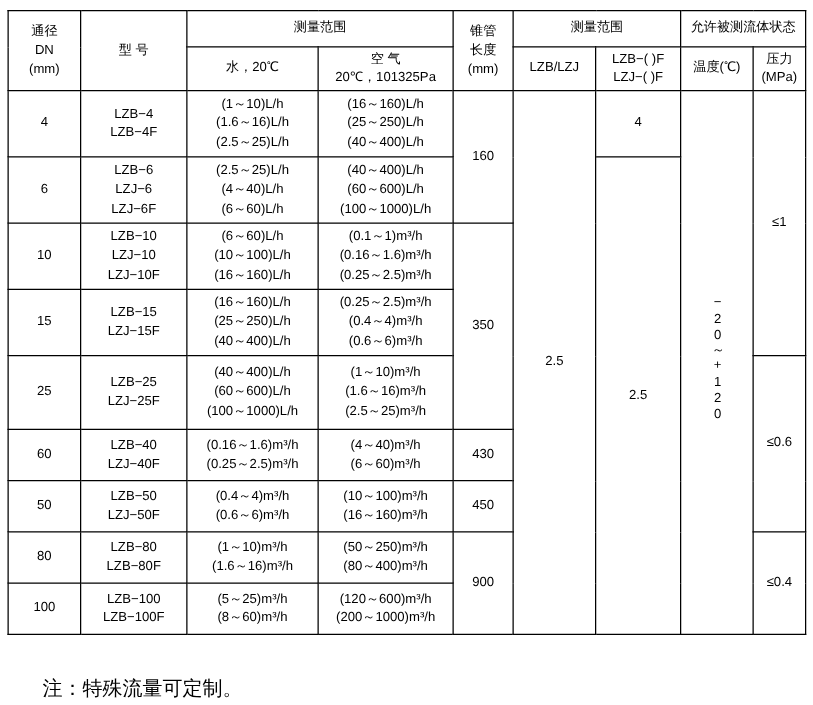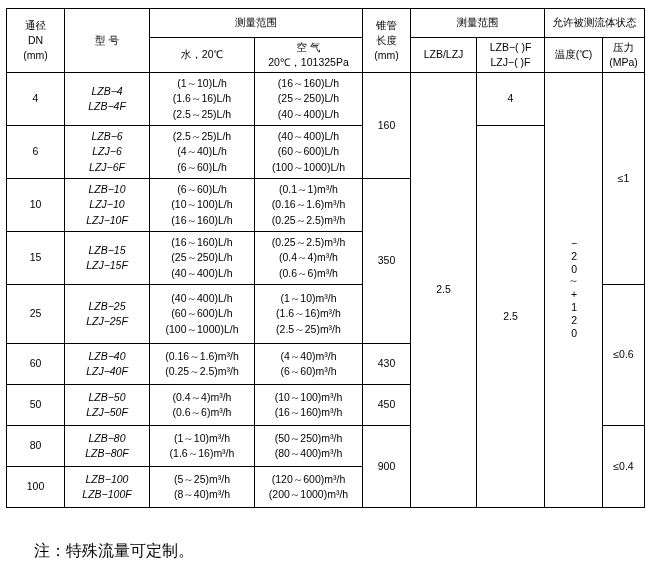--- a/index.html
+++ b/index.html
@@ -50,21 +50,20 @@
     white-space: nowrap;
   }
   .dn {
     font-size: 11px;
   }
   .model {
     font-size: 10.5px;
     line-height: 1.75;
     text-align: center;
     white-space: nowrap;
-    font-style: italic;
   }
   .vert {
     writing-mode: vertical-rl;
     text-orientation: upright;
     letter-spacing: 1px;
     font-size: 10.5px;
     display: inline-block;
   }
   .note {
     position: absolute;
@@ -292,21 +291,21 @@
     </tr>
 
     <tr>
       <td class="dn" style="height:40px">100</td>
       <td class="model">
         <div>LZB−100</div>
         <div>LZB−100F</div>
       </td>
       <td class="cell-list">
         <div>(5～25)m³/h</div>
-        <div>(8～40)m³/h</div>
+        <div>(8～60)m³/h</div>
       </td>
       <td class="cell-list">
         <div>(120～600)m³/h</div>
         <div>(200～1000)m³/h</div>
       </td>
     </tr>
 
   </tbody>
     </table>
 

